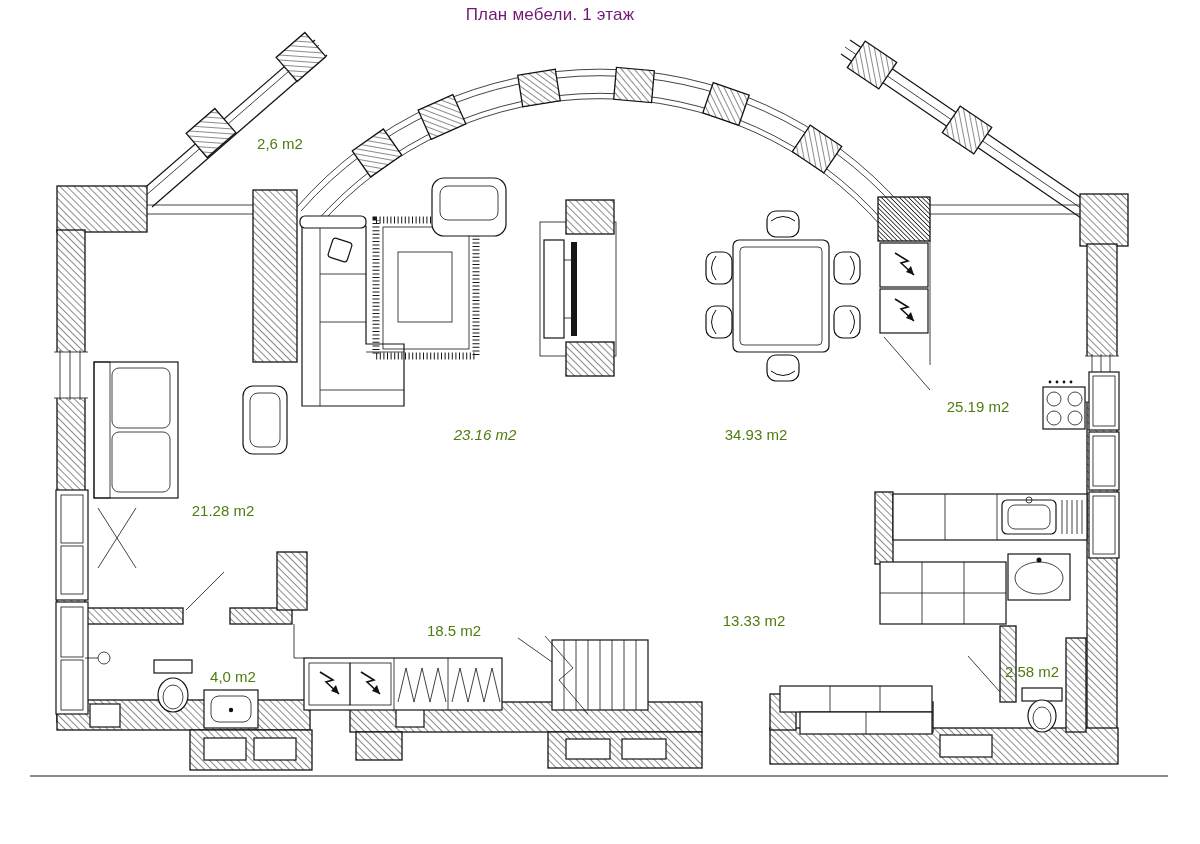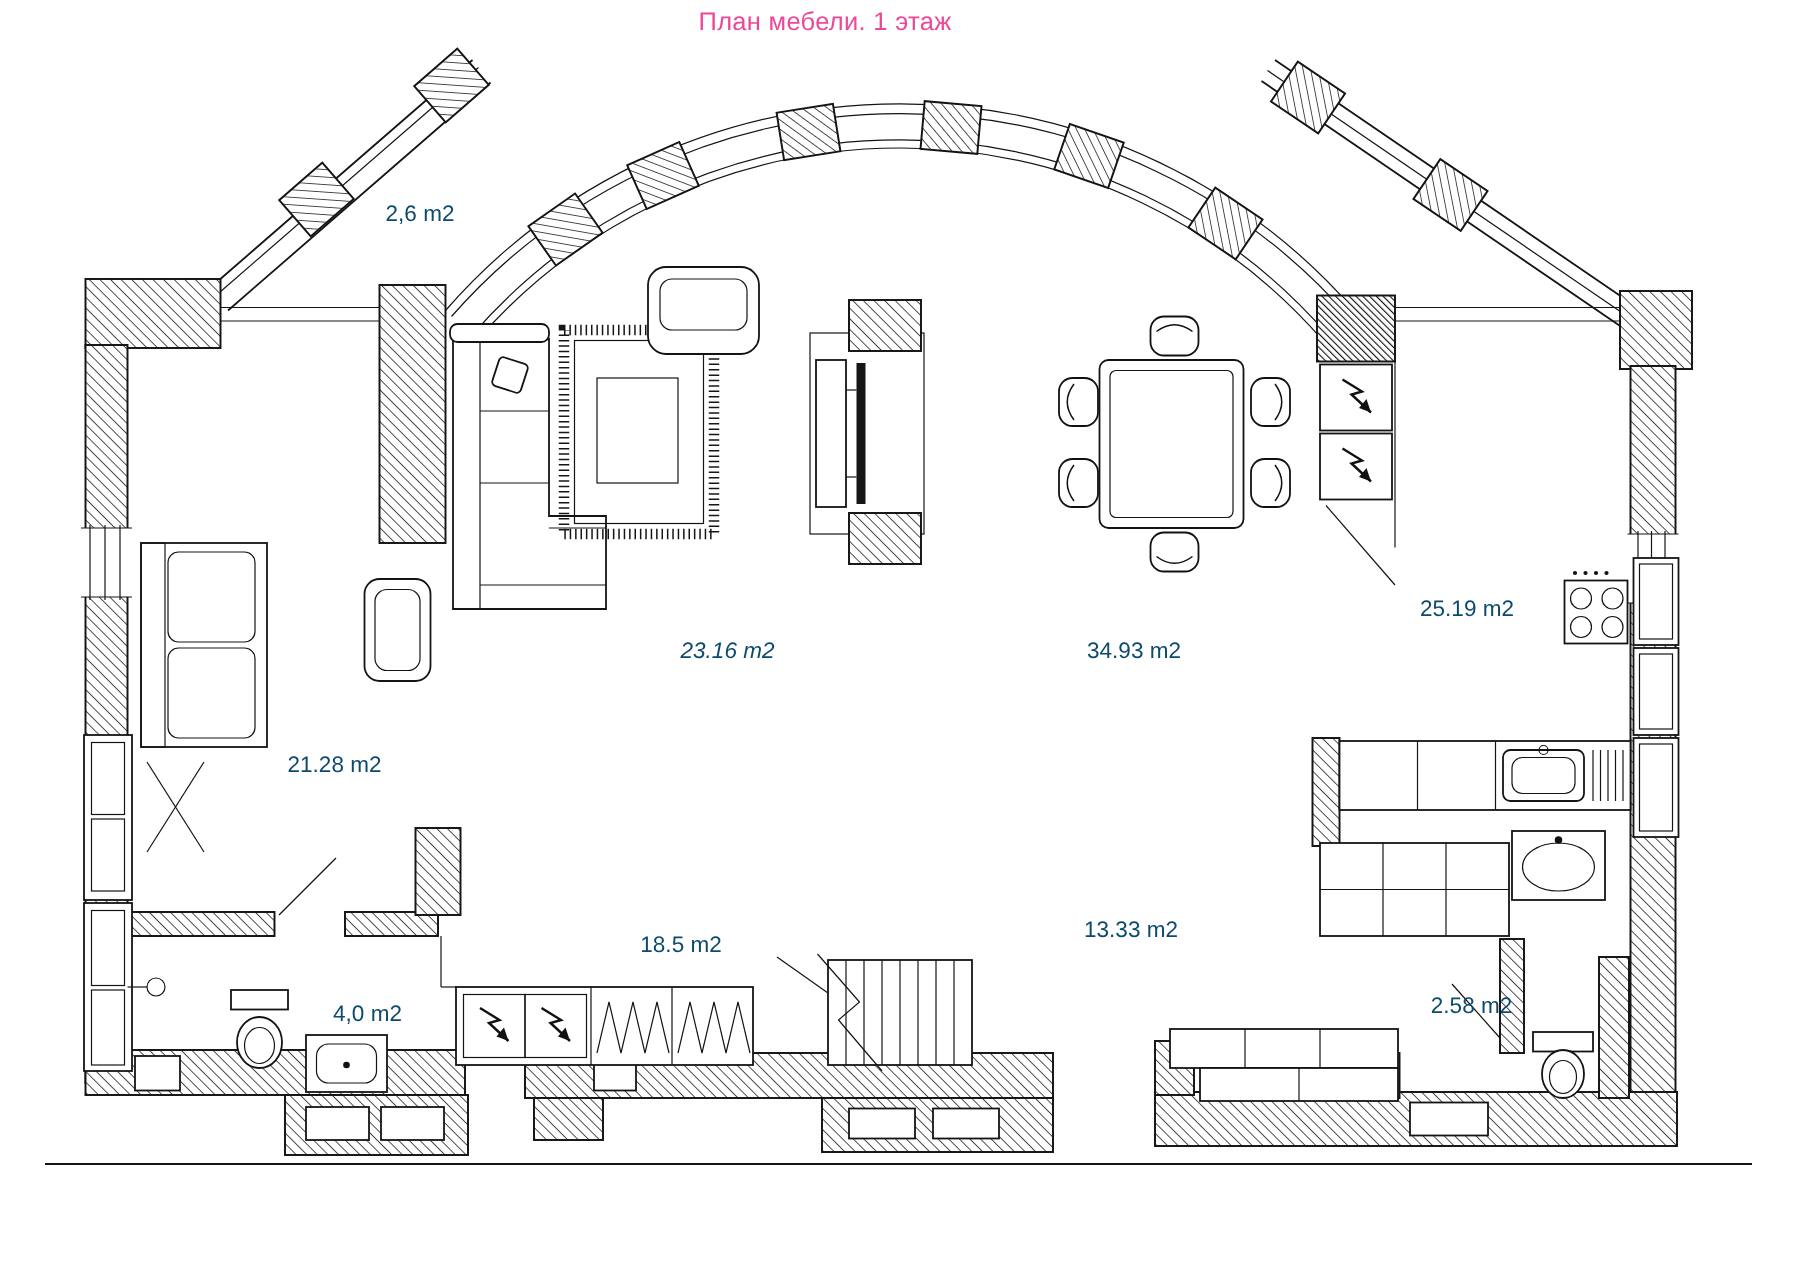--- a/index.html
+++ b/index.html
@@ -1,22 +1,22 @@
 <!DOCTYPE html>
 <html><head>
 <meta charset="utf-8">
 <style>
   html,body{margin:0;padding:0;background:#fff;}
   body{font-family:"Liberation Sans","DejaVu Sans",sans-serif;}
   .canvas{position:relative;width:1200px;height:844px;background:#ffffff;overflow:hidden;}
   .plan-svg{position:absolute;left:0;top:0;}
   .page-title{position:absolute;top:5px;left:550px;transform:translateX(-50%);
-    font-size:17px;color:#ec4899;white-space:nowrap;letter-spacing:.2px;}
+    font-size:17px;color:#701a75;white-space:nowrap;letter-spacing:.2px;}
   .room-label{position:absolute;transform:translate(-50%,-50%);
-    font-size:15px;color:#0c4a6e;white-space:nowrap;}
+    font-size:15px;color:#4d7c0f;white-space:nowrap;}
 </style>
 </head>
 <body>
 
 <div class="canvas">
 
 <svg class="plan-svg" width="1200" height="844" viewBox="0 0 1200 844" xmlns="http://www.w3.org/2000/svg" xmlns:xlink="http://www.w3.org/1999/xlink">
   <defs>
     <pattern id="hatch" width="5" height="5" patternUnits="userSpaceOnUse" patternTransform="rotate(-45)">
       <rect width="5" height="5" fill="#ffffff"></rect>
@@ -329,16 +329,16 @@
 
 <div class="page-title">План мебели. 1 этаж</div>
 
 <div class="room-label" style="left:280px;top:143px;">2,6 m2</div>
 <div class="room-label" style="left:485px;top:434px;font-style:italic;">23.16 m2</div>
 <div class="room-label" style="left:756px;top:434px;">34.93 m2</div>
 <div class="room-label" style="left:978px;top:406px;">25.19 m2</div>
 <div class="room-label" style="left:223px;top:510px;">21.28 m2</div>
 <div class="room-label" style="left:454px;top:630px;">18.5 m2</div>
 <div class="room-label" style="left:754px;top:620px;">13.33 m2</div>
-<div class="room-label" style="left:245px;top:676px;">4,0 m2</div>
-<div class="room-label" style="left:981px;top:671px;">2.58 m2</div>
+<div class="room-label" style="left:233px;top:676px;">4,0 m2</div>
+<div class="room-label" style="left:1032px;top:671px;">2.58 m2</div>
 
 </div>
 
 </body></html>

